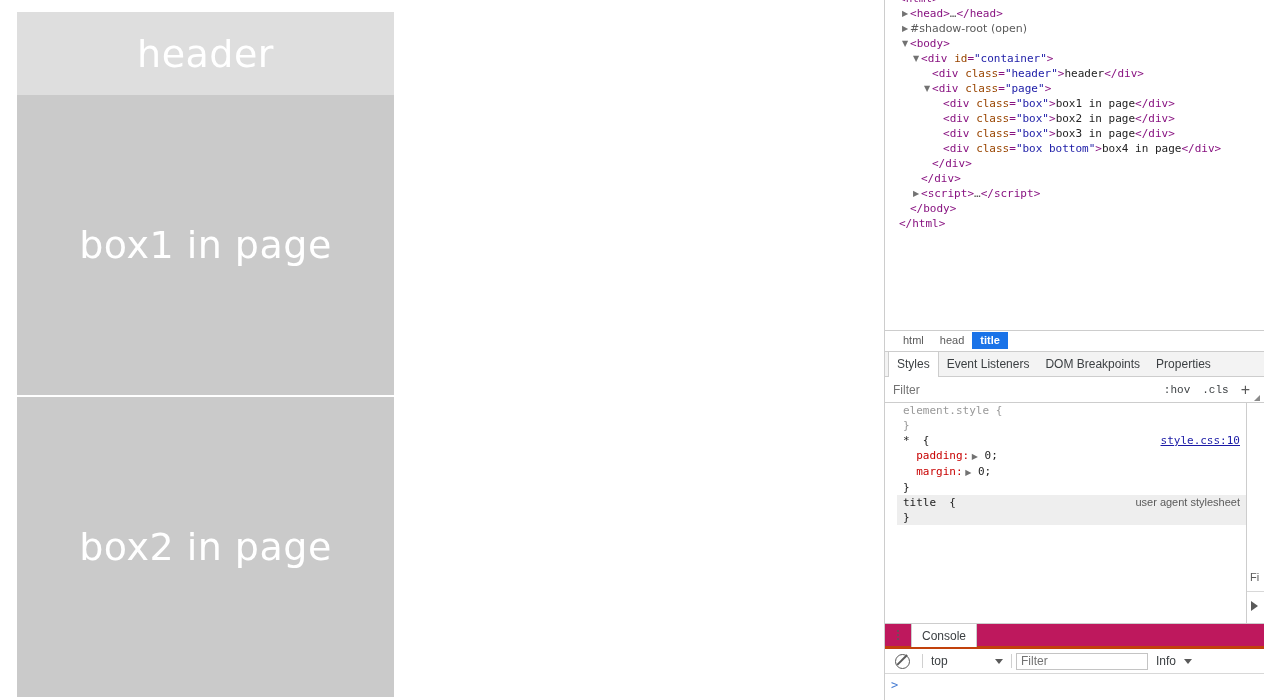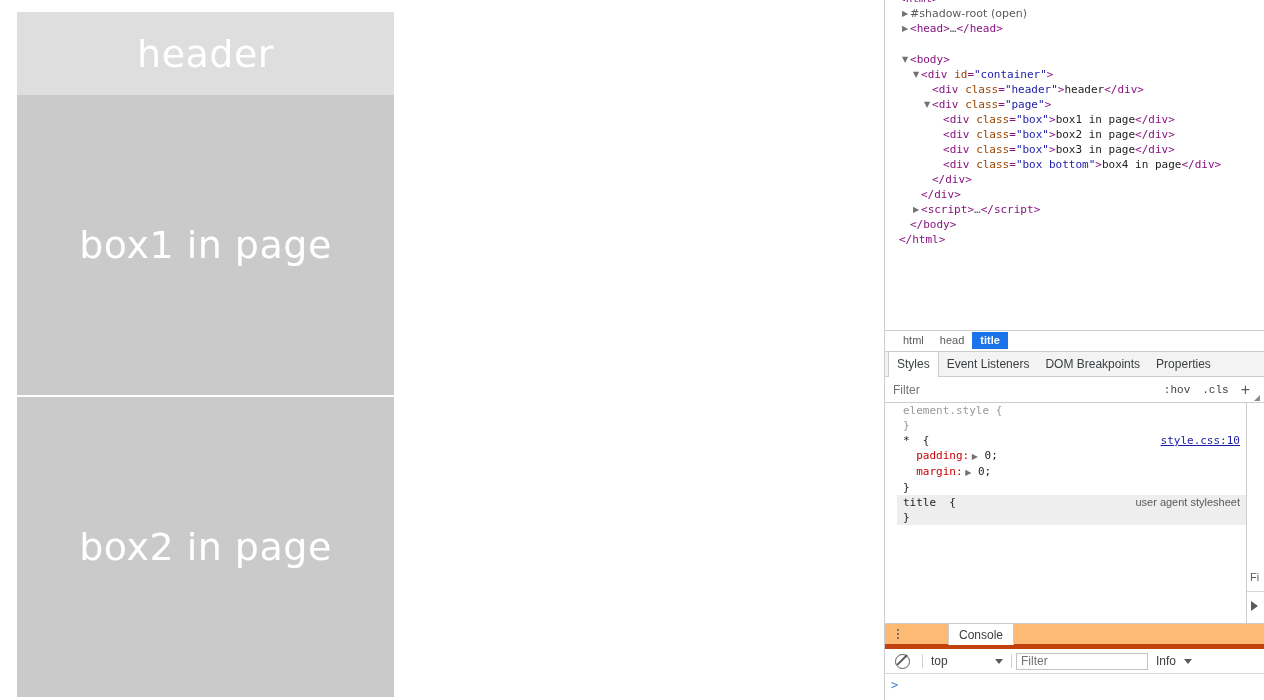--- a/index.html
+++ b/index.html
@@ -278,26 +278,25 @@
   #drawer {
     position: absolute;
     left: 0; top: 623px;
     right: 0; bottom: 0;
     background: #ffffff;
     border-top: 1px solid #cdcdcd;
     box-sizing: border-box;
   }
   #drawer-tabs {
     height: 25px;
-    background: #fdba74;
-    border-bottom: 5px solid #c2410c;
+    background: #be185d;
+    border-bottom: 3px solid #c2410c;
     display: flex;
     align-items: stretch;
     box-sizing: border-box;
-    gap: 37px;
   }
   .kebab {
     width: 26px;
     display: flex;
     flex-direction: column;
     align-items: center;
     justify-content: center;
     gap: 2px;
   }
   .kebab i {
@@ -417,23 +416,23 @@
       <div class="pg-box">box1 in page</div>
       <div class="pg-box bottom">box2 in page</div>
     </div>
   </div>
 </div>
 
 <div id="devtools">
 
   <div id="dom-tree">
       <div class="dn" style="padding-left: 4px; margin-top: -9px;"><span class="tw none">&nbsp;</span><span><span class="punc">&lt;</span><span class="tag">html</span><span class="punc">&gt;</span></span></div>
+      <div class="dn" style="padding-left: 15px;"><span class="tw">▶</span><span><span class="punc">&lt;</span><span class="tag">head</span><span class="punc">&gt;</span><span class="gray">…</span><span class="punc">&lt;/</span><span class="tag">head</span><span class="punc">&gt;</span></span></div>
       <div class="dn" style="padding-left: 15px;"><span class="tw">▶</span><span><span class="shadow">#shadow-root (open)</span></span></div>
-      <div class="dn" style="padding-left: 15px;"><span class="tw">▶</span><span><span class="punc">&lt;</span><span class="tag">head</span><span class="punc">&gt;</span><span class="gray">…</span><span class="punc">&lt;/</span><span class="tag">head</span><span class="punc">&gt;</span></span></div>
-      <div class="dn" style="padding-left: 15px; margin-top: 16px;"><span class="tw">▼</span><span><span class="punc">&lt;</span><span class="tag">body</span><span class="punc">&gt;</span></span></div>
+      <div class="dn" style="padding-left: 15px;"><span class="tw">▼</span><span><span class="punc">&lt;</span><span class="tag">body</span><span class="punc">&gt;</span></span></div>
       <div class="dn" style="padding-left: 26px;"><span class="tw">▼</span><span><span class="punc">&lt;</span><span class="tag">div</span> <span class="attr">id</span>=<span class="val">"container"</span><span class="punc">&gt;</span></span></div>
       <div class="dn" style="padding-left: 37px;"><span class="tw none">&nbsp;</span><span><span class="punc">&lt;</span><span class="tag">div</span> <span class="attr">class</span>=<span class="val">"header"</span><span class="punc">&gt;</span><span class="txt">header</span><span class="punc">&lt;/</span><span class="tag">div</span><span class="punc">&gt;</span></span></div>
       <div class="dn" style="padding-left: 37px;"><span class="tw">▼</span><span><span class="punc">&lt;</span><span class="tag">div</span> <span class="attr">class</span>=<span class="val">"page"</span><span class="punc">&gt;</span></span></div>
       <div class="dn" style="padding-left: 48px;"><span class="tw none">&nbsp;</span><span><span class="punc">&lt;</span><span class="tag">div</span> <span class="attr">class</span>=<span class="val">"box"</span><span class="punc">&gt;</span><span class="txt">box1 in page</span><span class="punc">&lt;/</span><span class="tag">div</span><span class="punc">&gt;</span></span></div>
       <div class="dn" style="padding-left: 48px;"><span class="tw none">&nbsp;</span><span><span class="punc">&lt;</span><span class="tag">div</span> <span class="attr">class</span>=<span class="val">"box"</span><span class="punc">&gt;</span><span class="txt">box2 in page</span><span class="punc">&lt;/</span><span class="tag">div</span><span class="punc">&gt;</span></span></div>
       <div class="dn" style="padding-left: 48px;"><span class="tw none">&nbsp;</span><span><span class="punc">&lt;</span><span class="tag">div</span> <span class="attr">class</span>=<span class="val">"box"</span><span class="punc">&gt;</span><span class="txt">box3 in page</span><span class="punc">&lt;/</span><span class="tag">div</span><span class="punc">&gt;</span></span></div>
       <div class="dn" style="padding-left: 48px;"><span class="tw none">&nbsp;</span><span><span class="punc">&lt;</span><span class="tag">div</span> <span class="attr">class</span>=<span class="val">"box bottom"</span><span class="punc">&gt;</span><span class="txt">box4 in page</span><span class="punc">&lt;/</span><span class="tag">div</span><span class="punc">&gt;</span></span></div>
       <div class="dn" style="padding-left: 37px;"><span class="tw none">&nbsp;</span><span><span class="punc">&lt;/</span><span class="tag">div</span><span class="punc">&gt;</span></span></div>
       <div class="dn" style="padding-left: 26px;"><span class="tw none">&nbsp;</span><span><span class="punc">&lt;/</span><span class="tag">div</span><span class="punc">&gt;</span></span></div>
       <div class="dn" style="padding-left: 26px;"><span class="tw">▶</span><span><span class="punc">&lt;</span><span class="tag">script</span><span class="punc">&gt;</span><span class="gray">…</span><span class="punc">&lt;/</span><span class="tag">script</span><span class="punc">&gt;</span></span></div>

